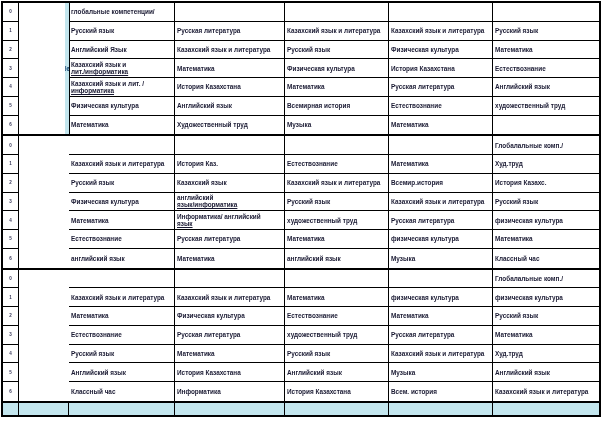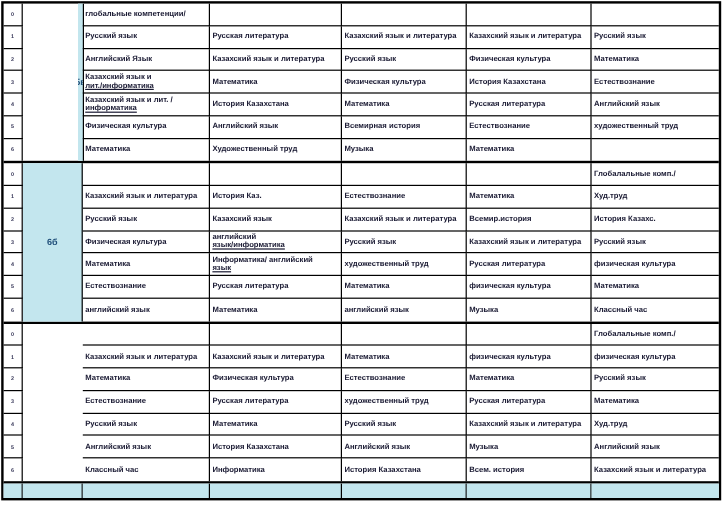--- a/index.html
+++ b/index.html
@@ -105,21 +105,20 @@
       <div class="c sub" style="grid-area: 6 / 6;">Естествознание</div>
       <div class="c sub lastcol" style="grid-area: 6 / 7;">художественный труд</div>
       <div class="c num lastrow" style="grid-area: 7 / 1;">6</div>
       <div class="c sub lastrow" style="grid-area: 7 / 3;">Математика</div>
       <div class="c sub lastrow" style="grid-area: 7 / 4;">Художественный труд</div>
       <div class="c sub lastrow" style="grid-area: 7 / 5;">Музыка</div>
       <div class="c sub lastrow" style="grid-area: 7 / 6;">Математика</div>
       <div class="c sub lastrow lastcol" style="grid-area: 7 / 7;"></div>
     </div>
     <div class="block">
-      <div class="c cls" style="grid-area: 1 / 2 / span 7;">6б</div>
       <div class="c num" style="grid-area: 1 / 1;">0</div>
       <div class="c sub" style="grid-area: 1 / 3;"></div>
       <div class="c sub" style="grid-area: 1 / 4;"></div>
       <div class="c sub" style="grid-area: 1 / 5;"></div>
       <div class="c sub" style="grid-area: 1 / 6;"></div>
       <div class="c sub lastcol" style="grid-area: 1 / 7;">Глобалальные комп./</div>
       <div class="c num" style="grid-area: 2 / 1;">1</div>
       <div class="c sub" style="grid-area: 2 / 3;">Казахский язык и литература</div>
       <div class="c sub" style="grid-area: 2 / 4;">История Каз.</div>
       <div class="c sub" style="grid-area: 2 / 5;">Естествознание</div>

